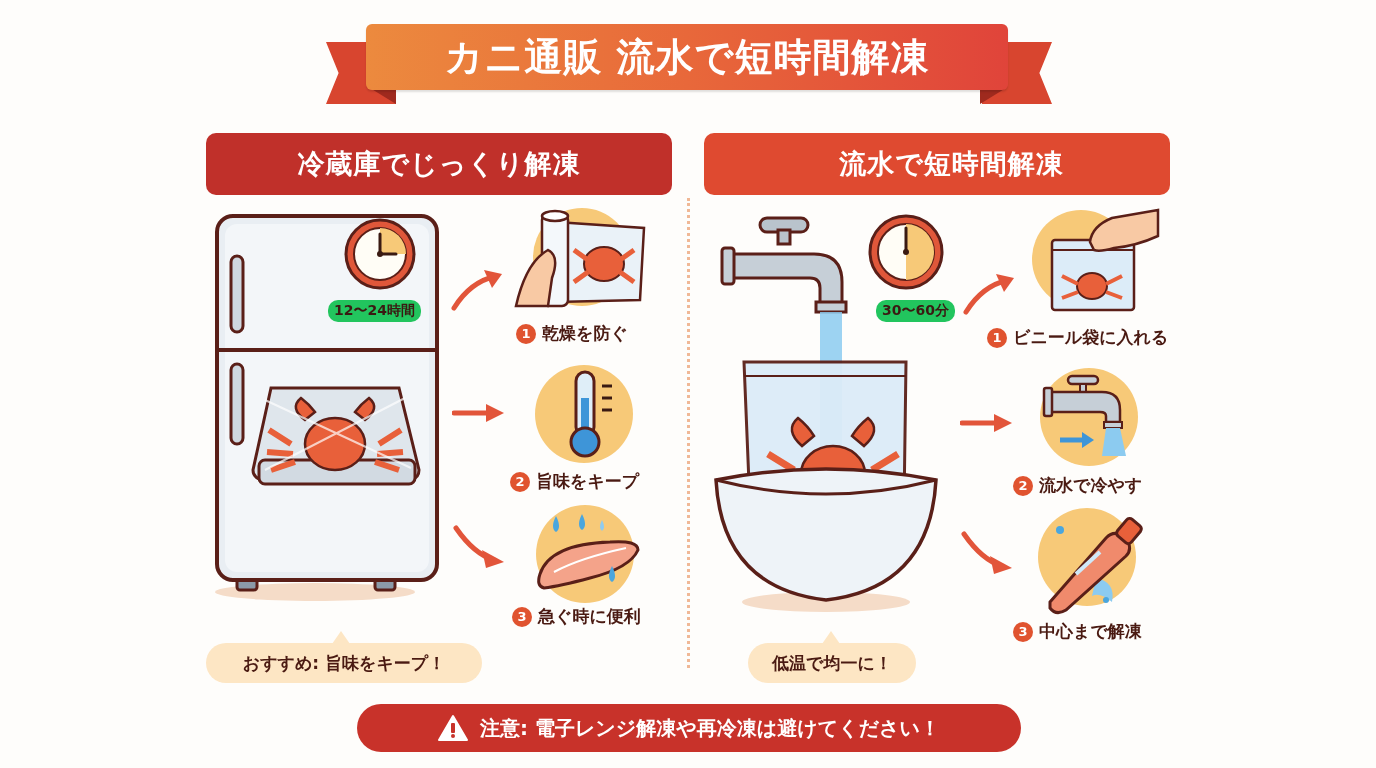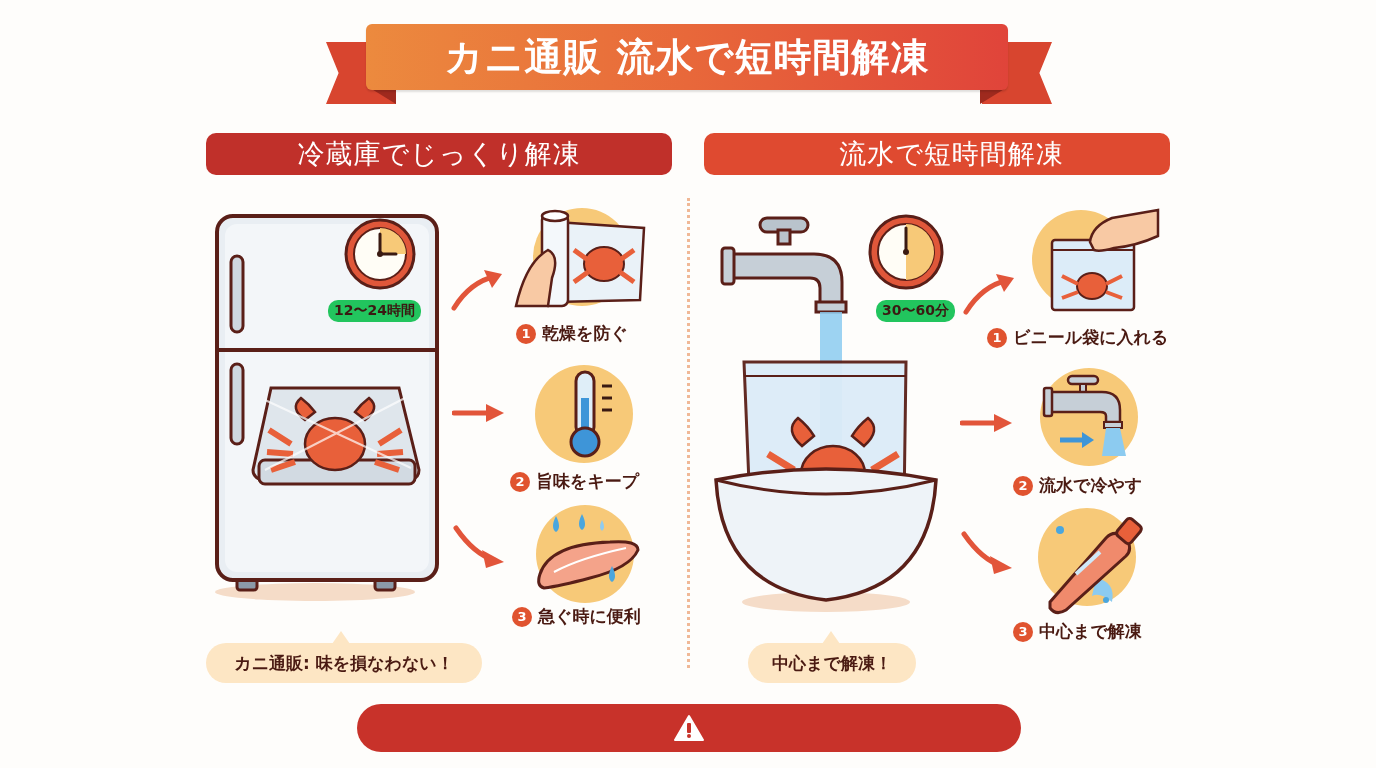--- a/index.html
+++ b/index.html
@@ -13,22 +13,22 @@
   .ribbon-tail.right { left: 982px; clip-path: polygon(0 0, 100% 0, 82% 50%, 100% 100%, 0 100%); }
   .ribbon-fold { position: absolute; top: 88px; width: 26px; height: 16px; background: #9f2a1e; }
   .ribbon-fold.left { left: 370px; clip-path: polygon(0 0, 100% 0, 100% 100%); }
   .ribbon-fold.right { left: 980px; clip-path: polygon(0 0, 100% 0, 0 100%); }
   .ribbon-main { position: absolute; left: 366px; top: 24px; width: 642px; height: 66px; border-radius: 6px;
     background: linear-gradient(90deg, #ec8a3e 0%, #e8683a 50%, #e0443a 100%);
     display: flex; align-items: center; justify-content: center;
     color: #fff; font-size: 38px; font-weight: bold; letter-spacing: 1px; box-shadow: 0 2px 2px rgba(0,0,0,.12); }
 
   
-  .sec-head { position: absolute; top: 133px; height: 42px; border-radius: 10px; color: #fff;
-    font-size: 27px; font-weight: normal; display: flex; align-items: center; justify-content: center; letter-spacing: 1px; }
+  .sec-head { position: absolute; top: 133px; height: 62px; border-radius: 10px; color: #fff;
+    font-size: 27px; font-weight: bold; display: flex; align-items: center; justify-content: center; letter-spacing: 1px; }
   .sec-head.left { left: 206px; width: 466px; background: #c0302a; }
   .sec-head.right { left: 704px; width: 466px; background: #df4a30; padding-left: 29px; }
 
   .divider { position: absolute; left: 687px; top: 198px; height: 470px; border-left: 3px dotted #f0b896; }
 
   
   .step-circle { position: absolute; width: 98px; height: 98px; border-radius: 50%; background: #f7c978; }
   .step-label { position: absolute; display: flex; align-items: center; gap: 6px; font-size: 17px; font-weight: bold; color: #4a1a12; white-space: nowrap; }
   .num { width: 20px; height: 20px; border-radius: 50%; background: #e0532f; color: #fff; font-size: 13px;
     display: inline-flex; align-items: center; justify-content: center; font-weight: bold; }
@@ -143,21 +143,21 @@
   <path d="M72 12 Q68 20 72 23 Q76 20 72 12 Z" fill="#8fcbef"></path>
   <path d="M10 66 Q20 36 80 34 Q108 32 108 42 Q100 60 60 70 Q30 78 14 80 Q6 78 10 66 Z" fill="#f4a38a" stroke="#5a1f18" stroke-width="3"></path>
   <path d="M24 64 Q50 50 96 40" stroke="#fff" stroke-width="2" fill="none"></path>
   <path d="M82 58 Q76 70 82 74 Q88 70 82 58 Z" fill="#4aa6de"></path>
 </svg>
 <div class="step-label" style="left:512px;top:605px">
   <span class="num">3</span>
   <span>急ぐ時に便利</span>
 </div>
 
-<div class="bubble left" style="left:206px;top:643px;width:276px">カニ通販: 味を損なわない！</div>
+<div class="bubble left" style="left:206px;top:643px;width:276px">おすすめ: 旨味をキープ！</div>
 
 <svg class="abs" style="left:710px;top:208px" width="250" height="410">
 
   <rect x="50" y="10" width="48" height="14" rx="7" fill="#b9c3cc" stroke="#5a1f18" stroke-width="3"></rect>
   <rect x="68" y="22" width="12" height="14" fill="#b9c3cc" stroke="#5a1f18" stroke-width="3"></rect>
   <path d="M20 46 L104 46 Q132 46 132 74 L132 96 L110 96 L110 80 Q110 70 100 70 L20 70 Z" fill="#c6cfd7" stroke="#5a1f18" stroke-width="3"></path>
   <rect x="12" y="40" width="12" height="36" rx="3" fill="#c6cfd7" stroke="#5a1f18" stroke-width="3"></rect>
   <rect x="106" y="94" width="30" height="10" fill="#c6cfd7" stroke="#5a1f18" stroke-width="3"></rect>
 
   <rect x="110" y="104" width="22" height="210" fill="#8ccbf0" opacity=".85"></rect>
@@ -235,21 +235,22 @@
   <circle cx="70" cy="88" r="3" fill="#4aa6de"></circle>
   <path d="M14 90 L70 26 Q78 18 86 24 L92 30 Q96 38 90 44 L30 98 Q20 104 14 96 Z" fill="#f08a6c" stroke="#5a1f18" stroke-width="3"></path>
   <rect x="84" y="8" width="18" height="22" rx="4" transform="rotate(40 93 19)" fill="#e8603a" stroke="#5a1f18" stroke-width="3"></rect>
   <path d="M40 62 L64 40" stroke="#cfe8f8" stroke-width="4"></path>
 </svg>
 <div class="step-label" style="left:1013px;top:620px">
   <span class="num">3</span>
   <span>中心まで解凍</span>
 </div>
 
-<div class="bubble right" style="left:748px;top:643px;width:168px">中心まで解凍！</div>
+<div class="bubble right" style="left:748px;top:643px;width:168px">低温で均一に！</div>
 
 <div class="warn">
   <svg width="30" height="28">
     <path d="M15 2 L29 26 L1 26 Z" fill="#fff" stroke="#fff" stroke-width="2" stroke-linejoin="round"></path>
     <rect x="13" y="9" width="4" height="10" rx="1" fill="#c8322a"></rect>
     <circle cx="15" cy="22" r="2" fill="#c8322a"></circle>
   </svg>
+  <span>注意: 電子レンジ解凍や再冷凍は避けてください！</span>
 </div>
 
 </body></html>

